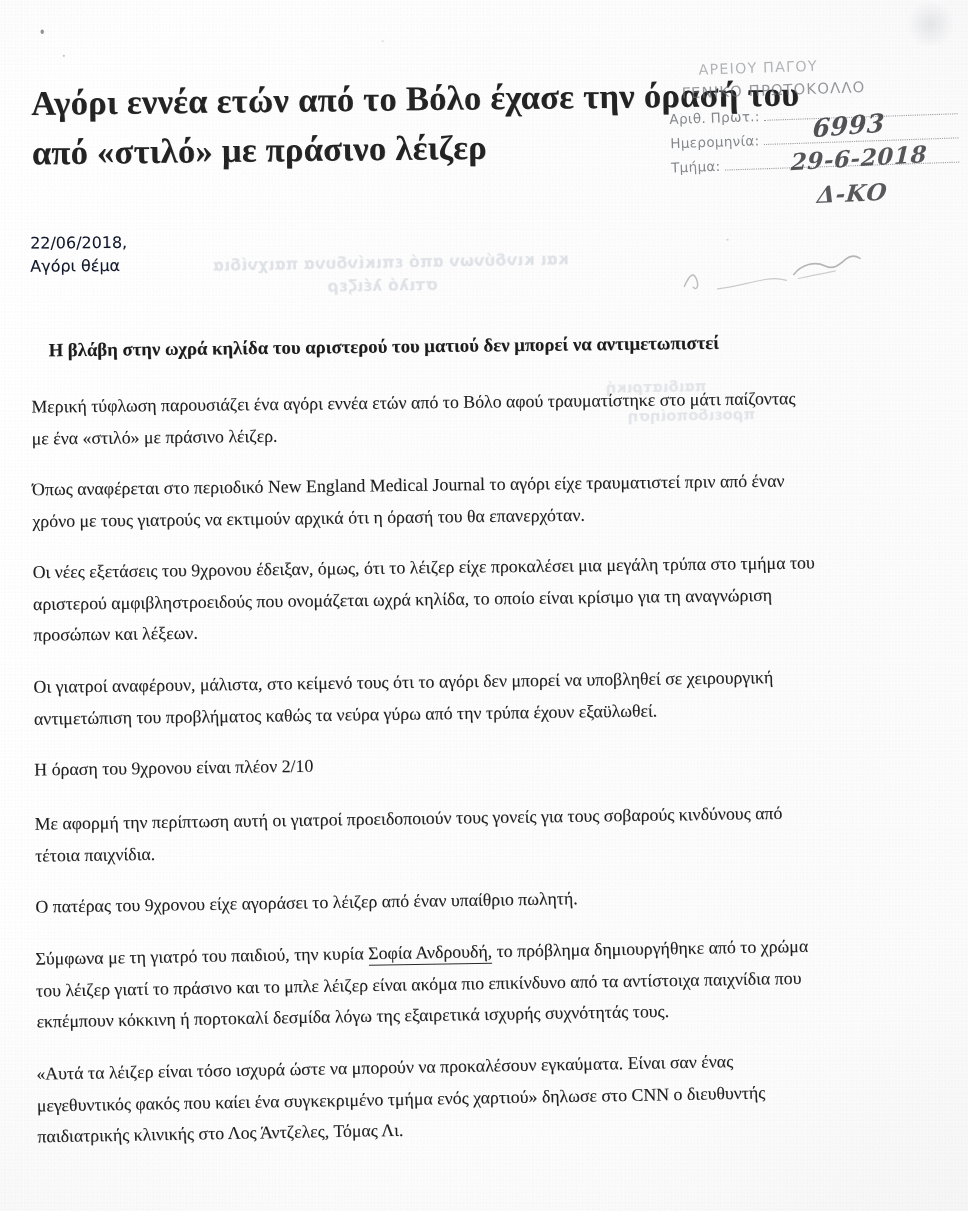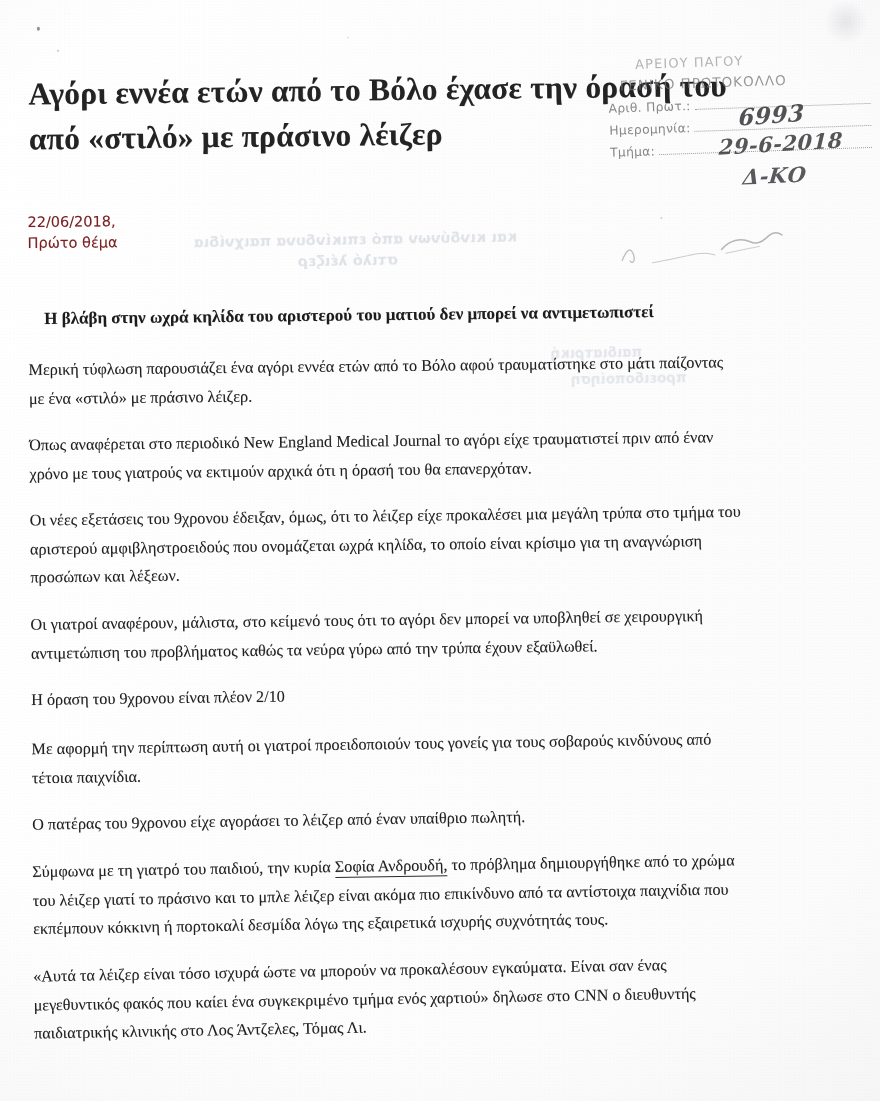--- a/index.html
+++ b/index.html
@@ -62,21 +62,21 @@
   }
 
   
   #byline {
     position: absolute;
     left: 30px;
     top: 209px;
     font-family: "DejaVu Sans", "Liberation Sans", sans-serif;
     font-size: 14.5px;
     line-height: 21px;
-    color: #7f1d1d;
+    color: #0f172a;
     text-shadow: .3px .2px .5px rgba(95,95,100,.35);
   }
 
   
   #subhead {
     position: absolute;
     left: 46px;
     top: 286px;
     width: 660px;
     font-size: 17px;
@@ -246,21 +246,21 @@
 
     <div class="bleed" id="bleed-1">και κινδύνων από επικίνδυνα παιχνίδια</div>
     <div class="bleed" id="bleed-2">στιλό λέιζερ</div>
     <div class="bleed" id="bleed-3">παιδιατρική</div>
     <div class="bleed" id="bleed-4">προειδοποίηση</div>
 
     <h1 id="headline">Αγόρι εννέα ετών από το Βόλο έχασε την όρασή του από «στιλό» με πράσινο λέιζερ</h1>
 
     <div id="byline">
       <div>22/06/2018,</div>
-      <div>Πρώτο θέμα</div>
+      <div>Αγόρι θέμα</div>
     </div>
 
     <div id="stamp">
       <div class="stamp-line1">ΑΡΕΙΟΥ ΠΑΓΟΥ</div>
       <div class="stamp-line2">ΓΕΝΙΚΟ ΠΡΩΤΟΚΟΛΛΟ</div>
 
       <div class="stamp-field">
         <span class="lbl">Αριθ. Πρωτ.:</span>
         <span class="dots"></span>
       </div>

